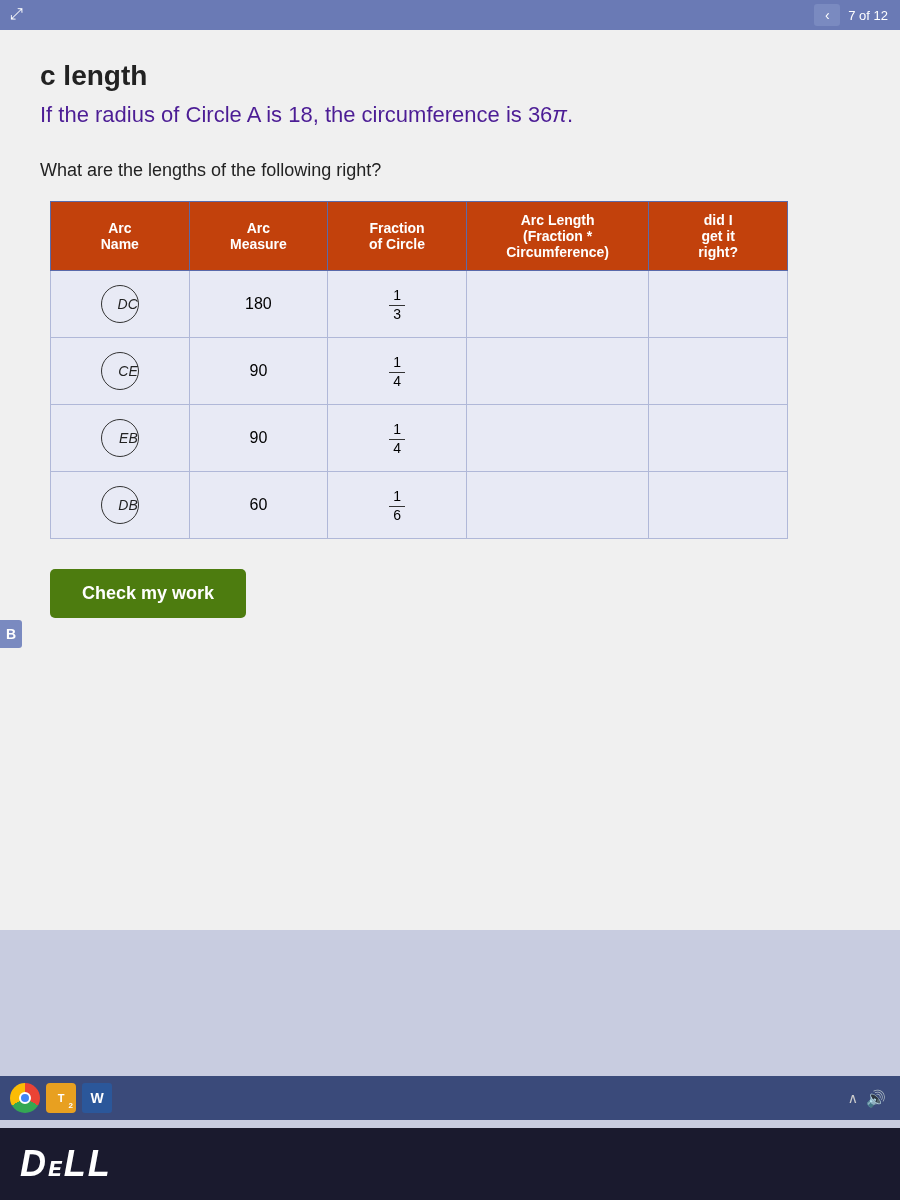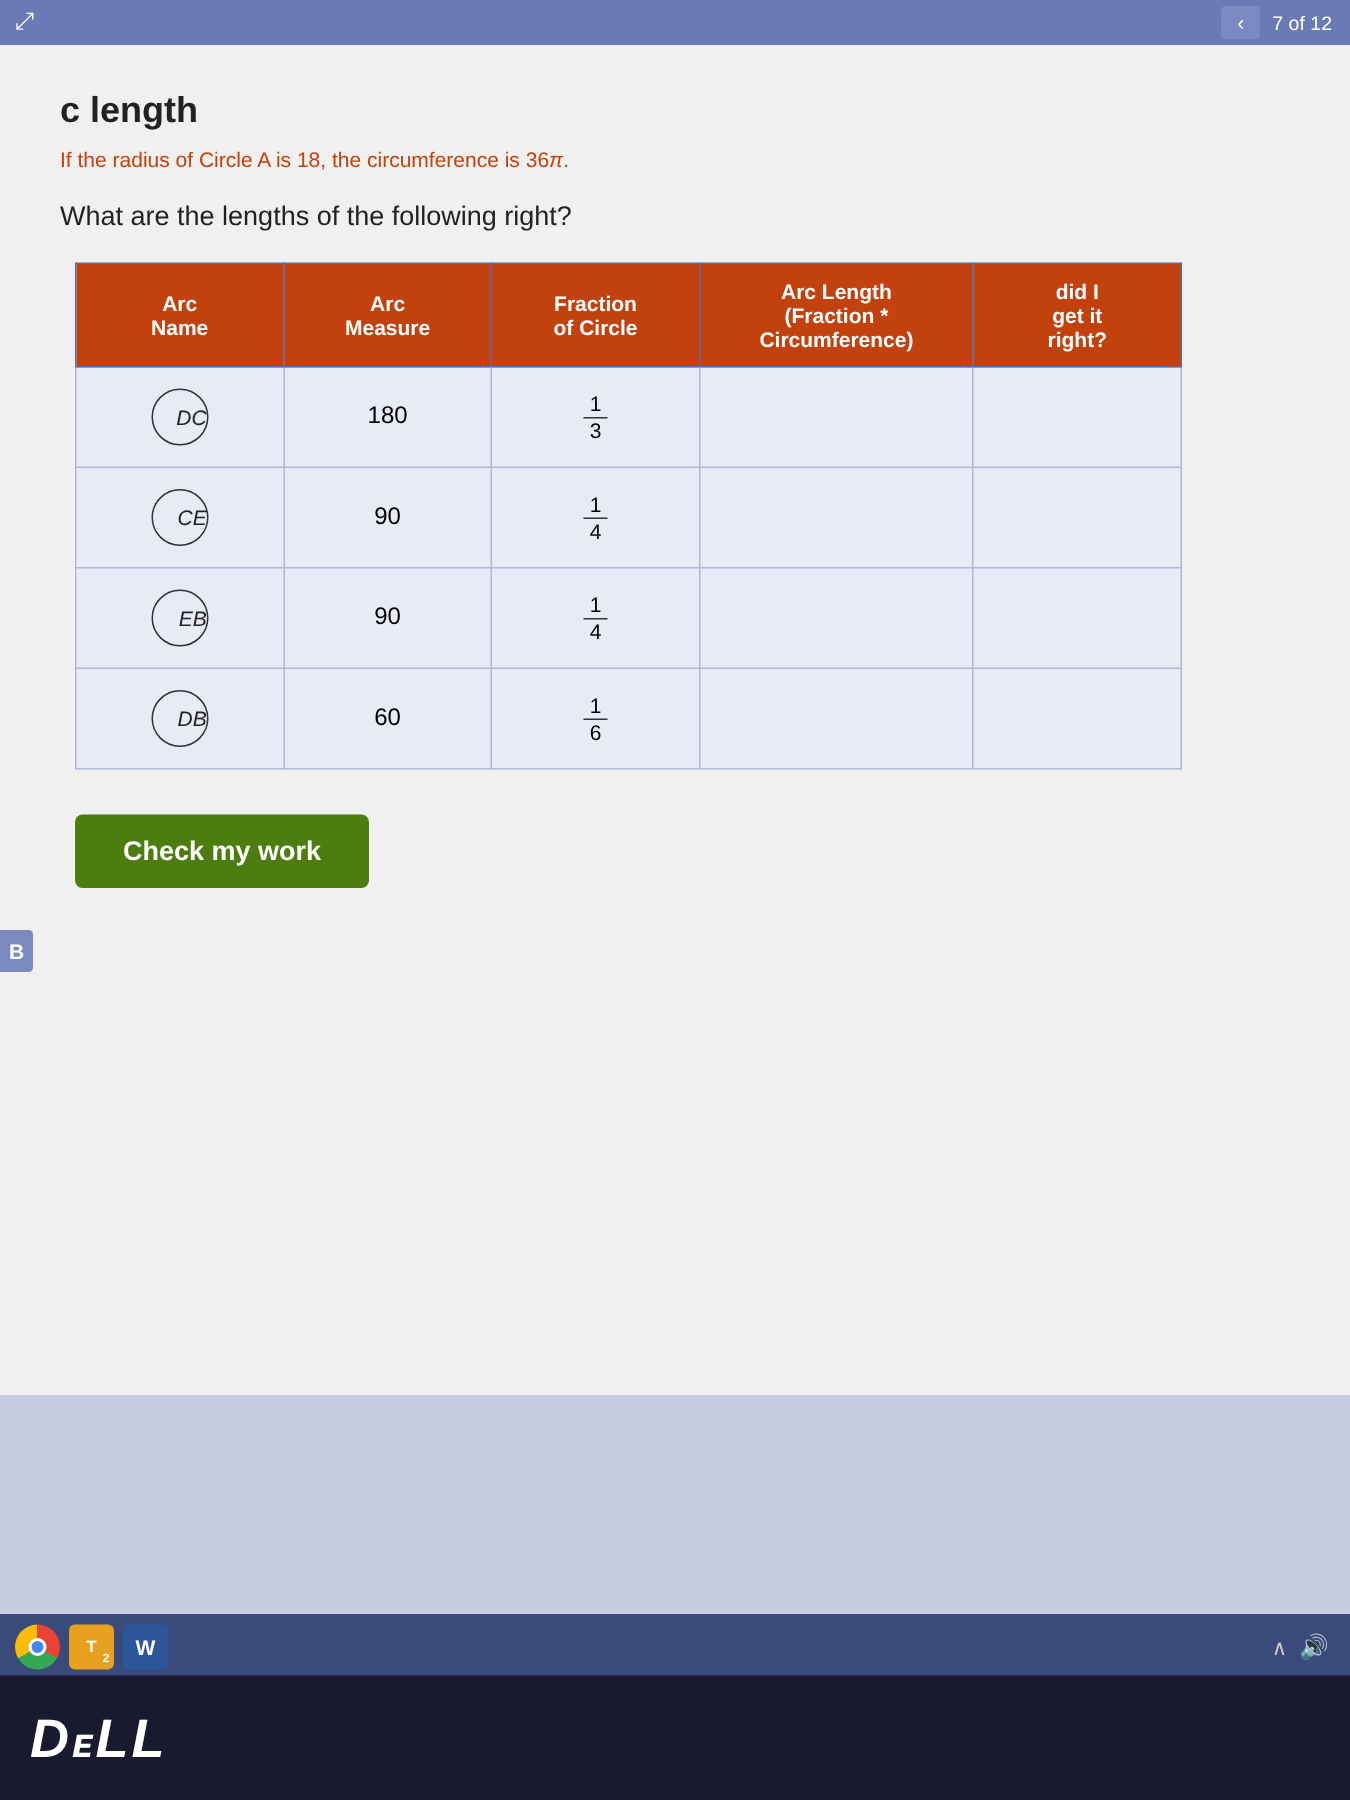--- a/index.html
+++ b/index.html
@@ -59,30 +59,30 @@
 
     
     .main-content {
       background: #f0f0f0;
       margin: 0;
       padding: 30px 40px 20px 40px;
       min-height: 900px;
     }
 
     .page-title {
-      font-size: 24px;
+      font-size: 28px;
       font-weight: bold;
       color: #222;
       margin-bottom: 10px;
     }
 
     .subtitle {
-      font-size: 14px;
-      color: #c2410c;
-      margin-bottom: 20px;
+      font-size: 22px;
+      color: #4c1d95;
+      margin-bottom: 32px;
     }
 
     .question {
       font-size: 18px;
       color: #222;
       margin-bottom: 20px;
     }
 
     
     .arc-table {
@@ -278,21 +278,21 @@
       color: #ccc;
       font-size: 16px;
     }
 
     
     .dell-bar {
       position: absolute;
       bottom: 0;
       left: 0;
       right: 0;
-      height: 83px;
+      height: 72px;
       background: #1a1a2e;
       display: flex;
       align-items: center;
       padding-left: 20px;
     }
 
     .dell-logo {
       color: #fff;
       font-size: 36px;
       font-weight: bold;

